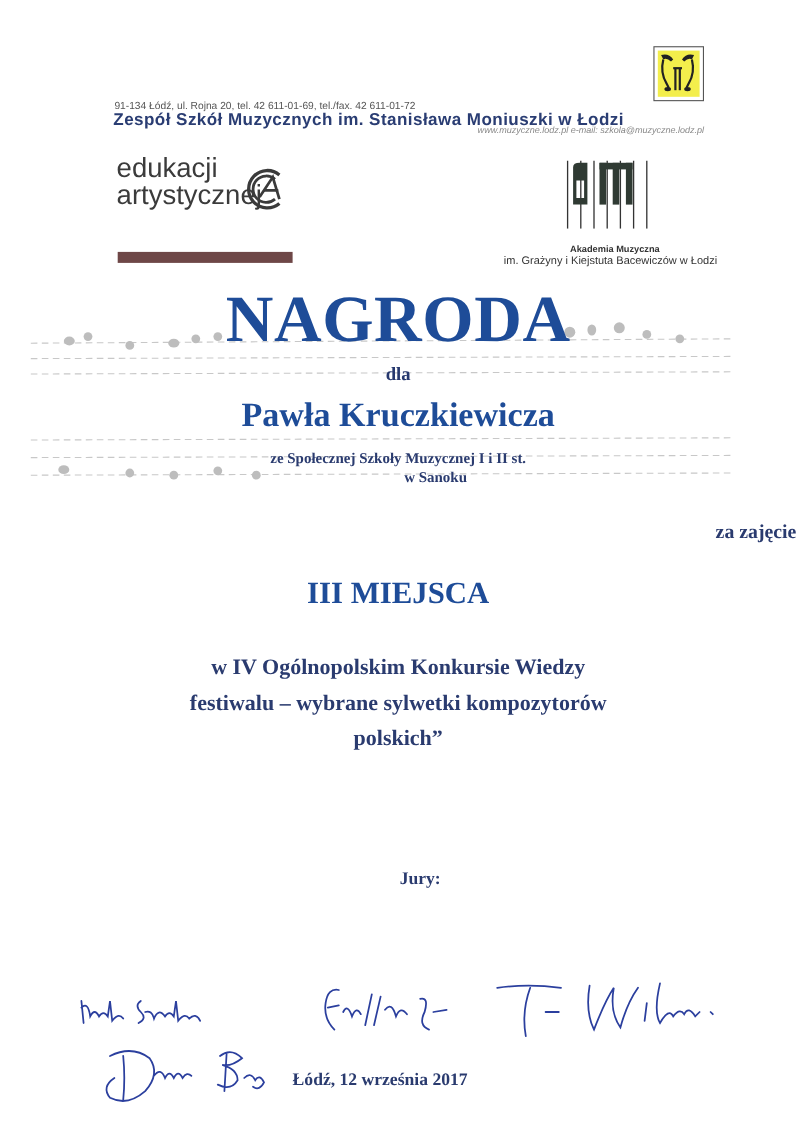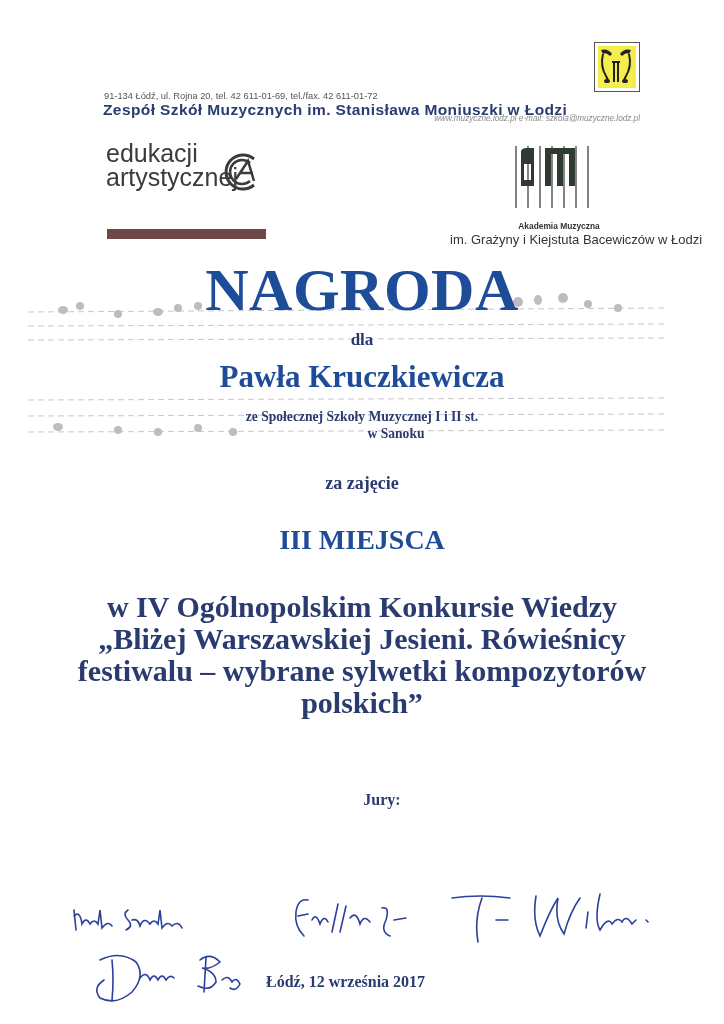--- a/index.html
+++ b/index.html
@@ -19,34 +19,34 @@
 
     
     .cea { left: 106px; top: 141px; width: 170px; }
     .cea-text { font-family: "Liberation Sans", sans-serif; font-size: 25px; line-height: 24px; color: #3b3b3b; }
     .cea-mark { left: 220px; top: 151px; width: 42px; height: 42px; }
     .cea-bar { left: 107px; top: 229px; width: 159px; height: 10px; background: #6e4747; }
 
     
     .am-logo { left: 514px; top: 146px; width: 82px; height: 62px; }
     .am-name { left: 470px; top: 221px; width: 178px; text-align: center; font-family: "Liberation Sans", sans-serif; font-size: 8.4px; font-weight: bold; color: #333; }
-    .am-sub { left: 450px; top: 232px; width: 210px; text-align: center; font-family: "Liberation Sans", sans-serif; font-size: 13px; color: #333; white-space: nowrap; }
+    .am-sub { left: 450px; top: 232px; width: 210px; text-align: center; font-family: "Liberation Sans", sans-serif; font-size: 10px; color: #333; white-space: nowrap; }
 
     
     .score { left: 18px; top: 282px; width: 660px; height: 180px; }
 
     
     .title { top: 257px; font-size: 60px; font-weight: bold; color: #1e4c98; letter-spacing: 0.5px; line-height: 66px; }
     .dla { top: 330px; font-size: 17px; font-weight: bold; color: #26386e; }
     .recipient { top: 359px; font-size: 31px; font-weight: bold; color: #1e4c98; }
     .school1 { top: 409px; font-size: 13.6px; font-weight: bold; color: #2a3b6f; }
     .school2 { top: 426px; font-size: 13.6px; font-weight: bold; color: #2a3b6f; padding-left: 68px; }
-    .for { top: 473px; font-size: 18px; font-weight: bold; color: #2a3b6f; }
+    .for { top: 473px; font-size: 18px; font-weight: bold; color: #2a3b6f; text-align: right; }
     .place { top: 524px; font-size: 28px; font-weight: bold; color: #1e4c98; }
-    .comp { top: 591px; font-size: 30px; font-weight: bold; color: #2a3b6f; line-height: 32px; }
+    .comp { top: 591px; font-size: 20px; font-weight: bold; color: #2a3b6f; line-height: 32px; }
     .jury { top: 791px; font-size: 16px; font-weight: bold; color: #2a3b6f; padding-left: 40px; }
     .date { left: 266px; top: 973px; font-size: 16px; font-weight: bold; color: #2a3b6f; white-space: nowrap; }
 
     .sigs { left: 60px; top: 880px; width: 620px; height: 140px; }
   </style>
 </head>
 <body>
 
 <div class="abs zsm-logo">
   <div class="zsm-logo-inner">
@@ -130,21 +130,20 @@
 
 <div class="abs center title">NAGRODA</div>
 <div class="abs center dla">dla</div>
 <div class="abs center recipient">Pawła Kruczkiewicza</div>
 <div class="abs center school1">ze Społecznej Szkoły Muzycznej I i II st.</div>
 <div class="abs center school2">w Sanoku</div>
 <div class="abs center for">za zajęcie</div>
 <div class="abs center place">III MIEJSCA</div>
 <div class="abs center comp">
   <div>w IV Ogólnopolskim Konkursie Wiedzy</div>
-  <div>„Bliżej Warszawskiej Jesieni. Rówieśnicy</div>
   <div>festiwalu – wybrane sylwetki kompozytorów</div>
   <div>polskich”</div>
 </div>
 <div class="abs center jury">Jury:</div>
 
 <svg class="abs sigs" viewBox="0 0 620 140">
   <g stroke="#2b3f9e" stroke-width="1.6" fill="none" stroke-linecap="round">
 
     <path d="M16 50 L14 30 M14 36 Q20 30 22 44 Q26 36 30 44 Q34 38 38 44 L40 30 L42 48 Q48 40 52 46"></path>
     <path d="M68 30 Q62 34 68 40 Q74 46 66 50 M72 40 Q78 38 80 46 Q84 36 90 44 Q94 38 98 44 L100 30 L102 48 Q108 40 112 46 Q118 40 122 48"></path>

